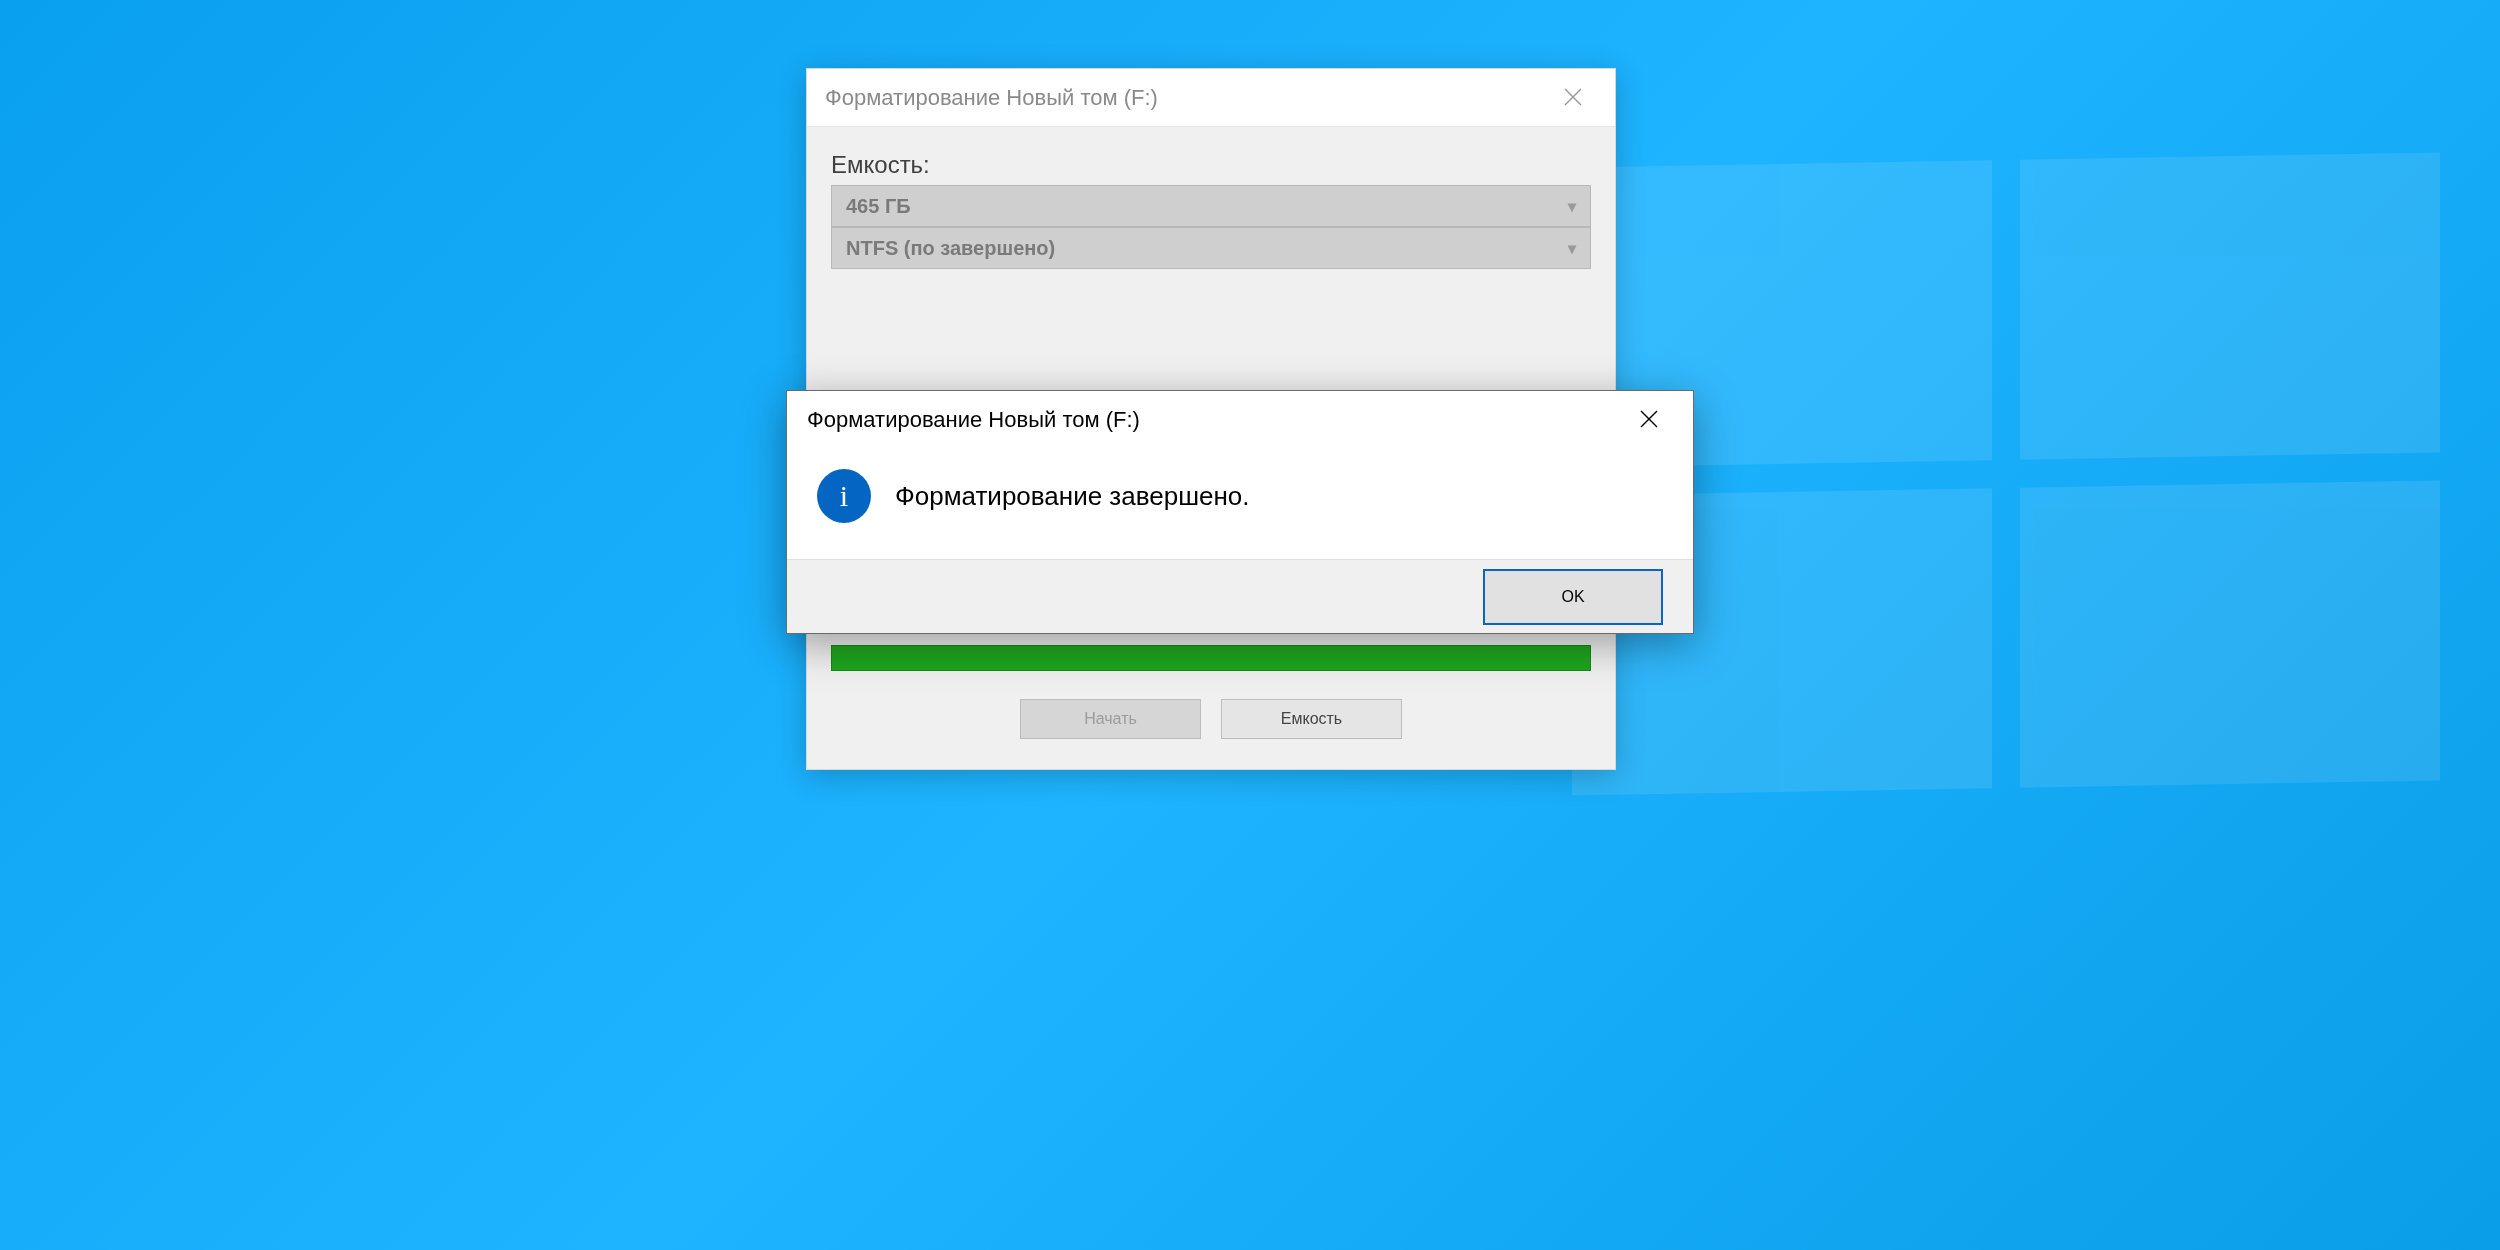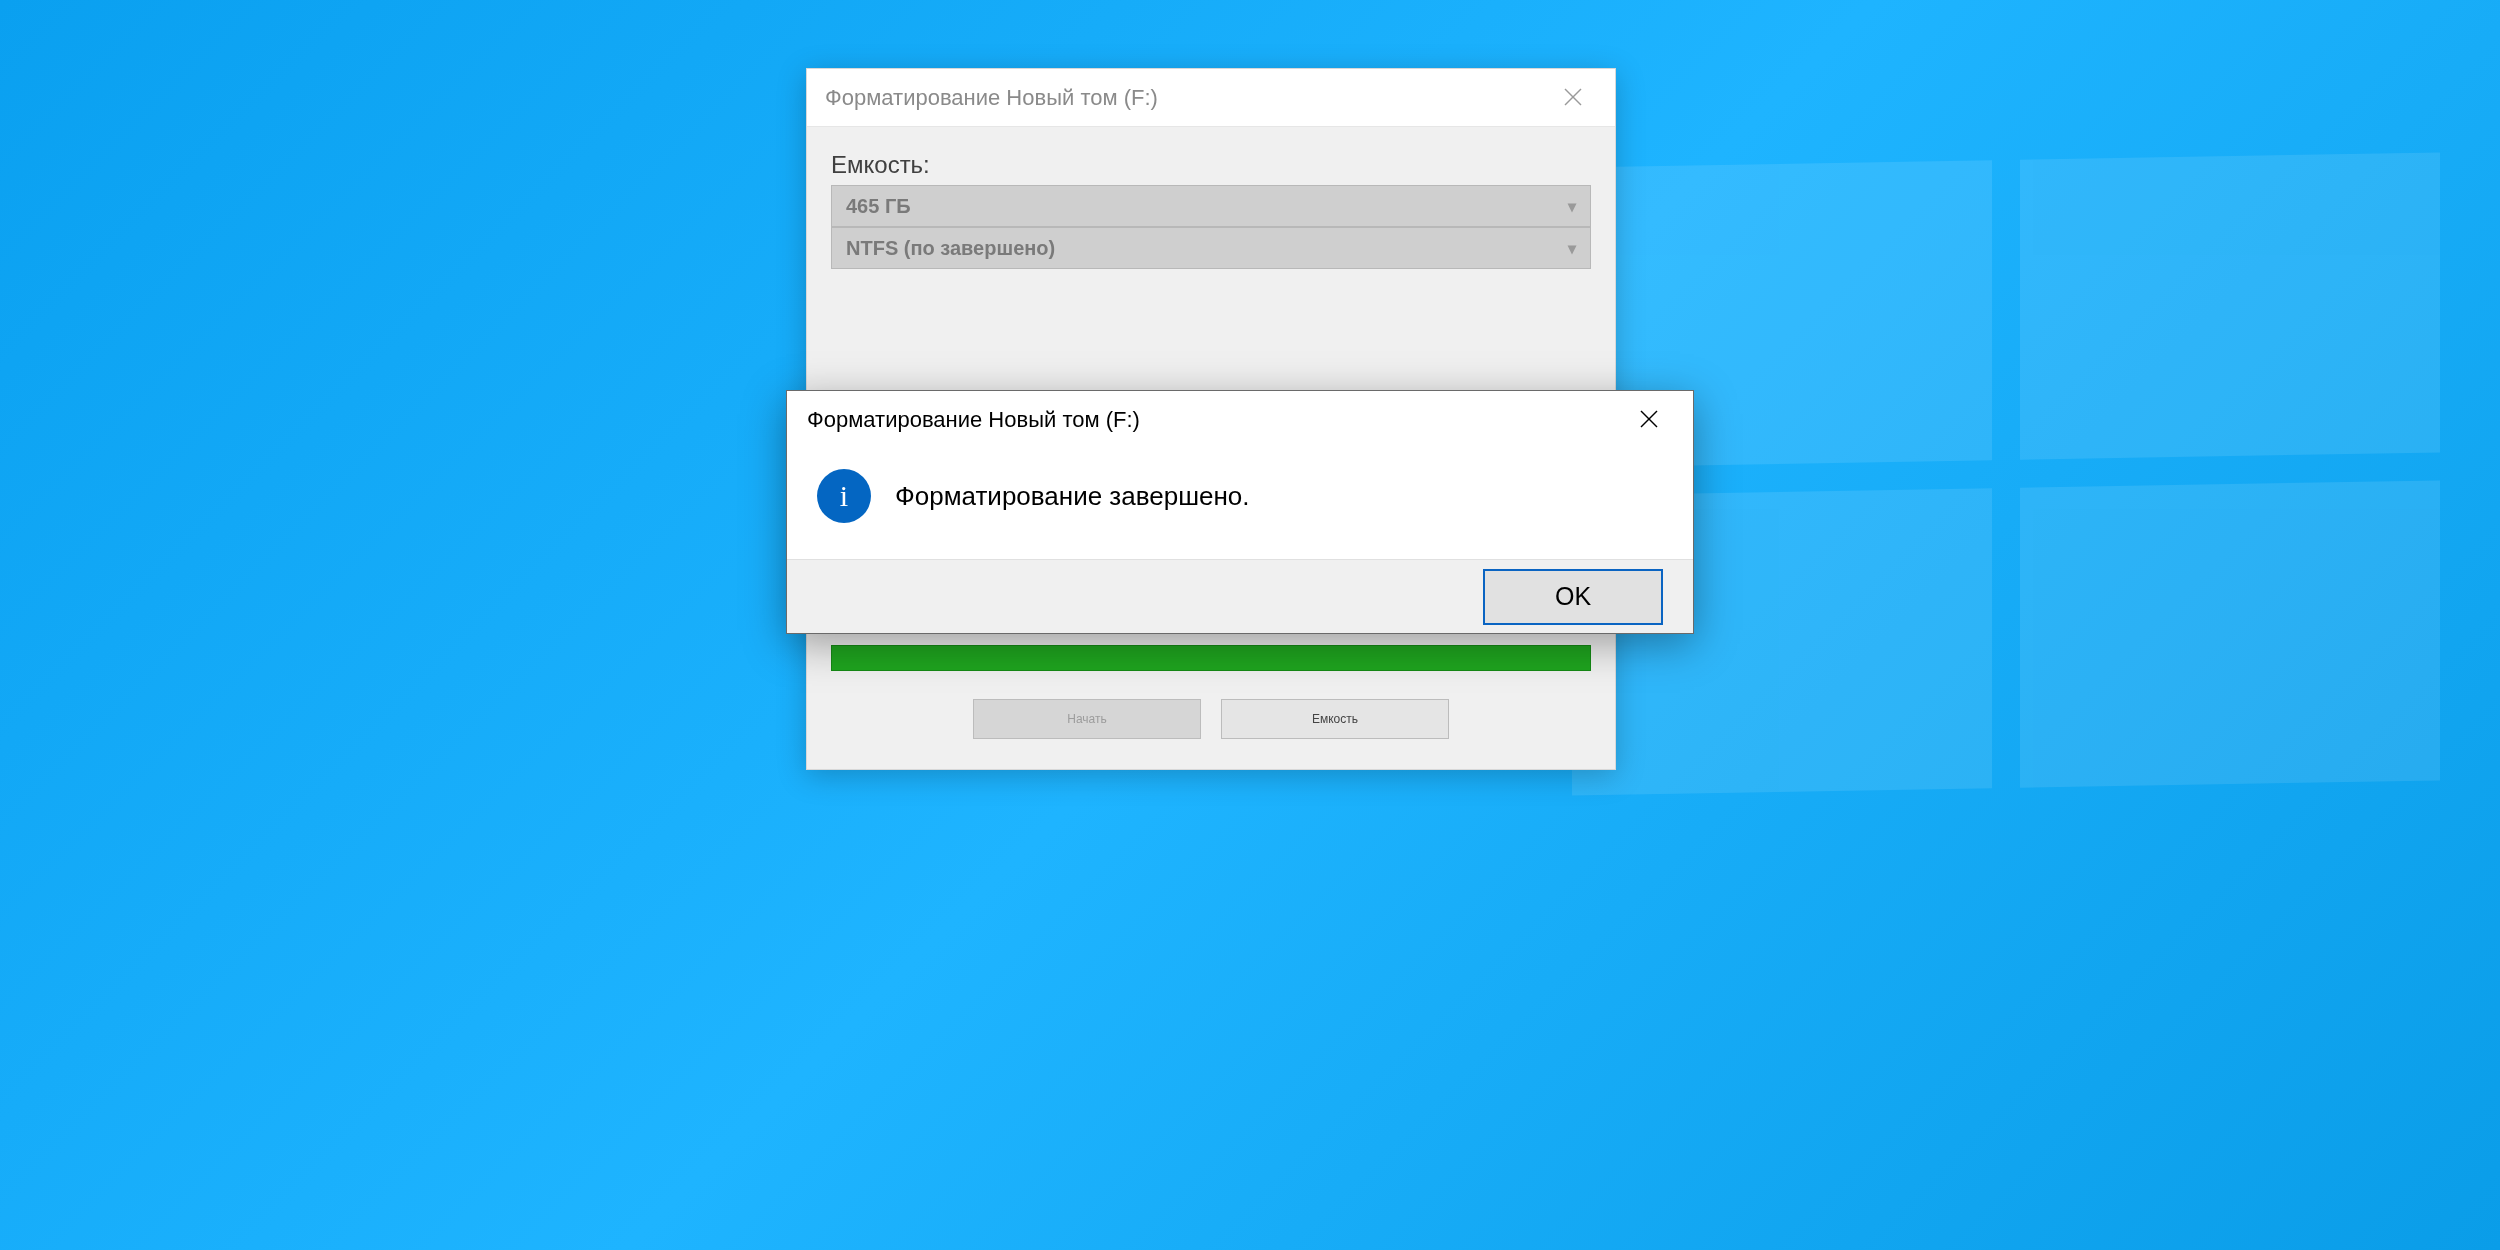--- a/index.html
+++ b/index.html
@@ -58,21 +58,21 @@
   .chk-label { font-size: 20px; color: #8a8a8a; }
   
   .progress {
     margin-top: 36px; height: 26px; width: 100%;
     background: #1fa51f; border: 1px solid #158a15;
   }
   .btn-row {
     display: flex; justify-content: center; gap: 20px; margin-top: 28px;
   }
   .win-btn {
-    width: 228px; height: 40px; font-size: 12px; display: flex; align-items: center; justify-content: center;
+    width: 181px; height: 40px; font-size: 16px; display: flex; align-items: center; justify-content: center;
     border: 1px solid #bcbcbc; background: #e5e5e5; color: #444;
   }
   .win-btn.disabled { background: #d6d6d6; color: #9c9c9c; }
   
   
   .msg-window {
     position: absolute; left: 786px; top: 390px;
     width: 908px; background: #ffffff;
     border: 1px solid #6a6a6a;
     box-shadow: 0 10px 40px rgba(0,0,0,0.35);
@@ -91,21 +91,21 @@
     width: 54px; height: 54px; border-radius: 50%; background: #0466c2;
     display: flex; align-items: center; justify-content: center;
     color: #fff; font-size: 30px; font-family: Georgia, serif;
   }
   .msg-text { font-size: 26px; color: #000; }
   .msg-footer {
     height: 74px; background: #f0f0f0; display: flex; align-items: center; justify-content: flex-end;
     padding: 0 30px; border-top: 1px solid #e0e0e0;
   }
   .ok-btn {
-    width: 180px; height: 56px; font-size: 25px;
+    width: 180px; height: 56px; font-size: 16px;
     background: #e1e1e1; border: 2px solid #0a64c2; color: #000;
     display: flex; align-items: center; justify-content: center; cursor: pointer;
   }
 </style>
 </head>
 <body>
 
 <div class="winlogo">
   <div></div>
     <div></div>

